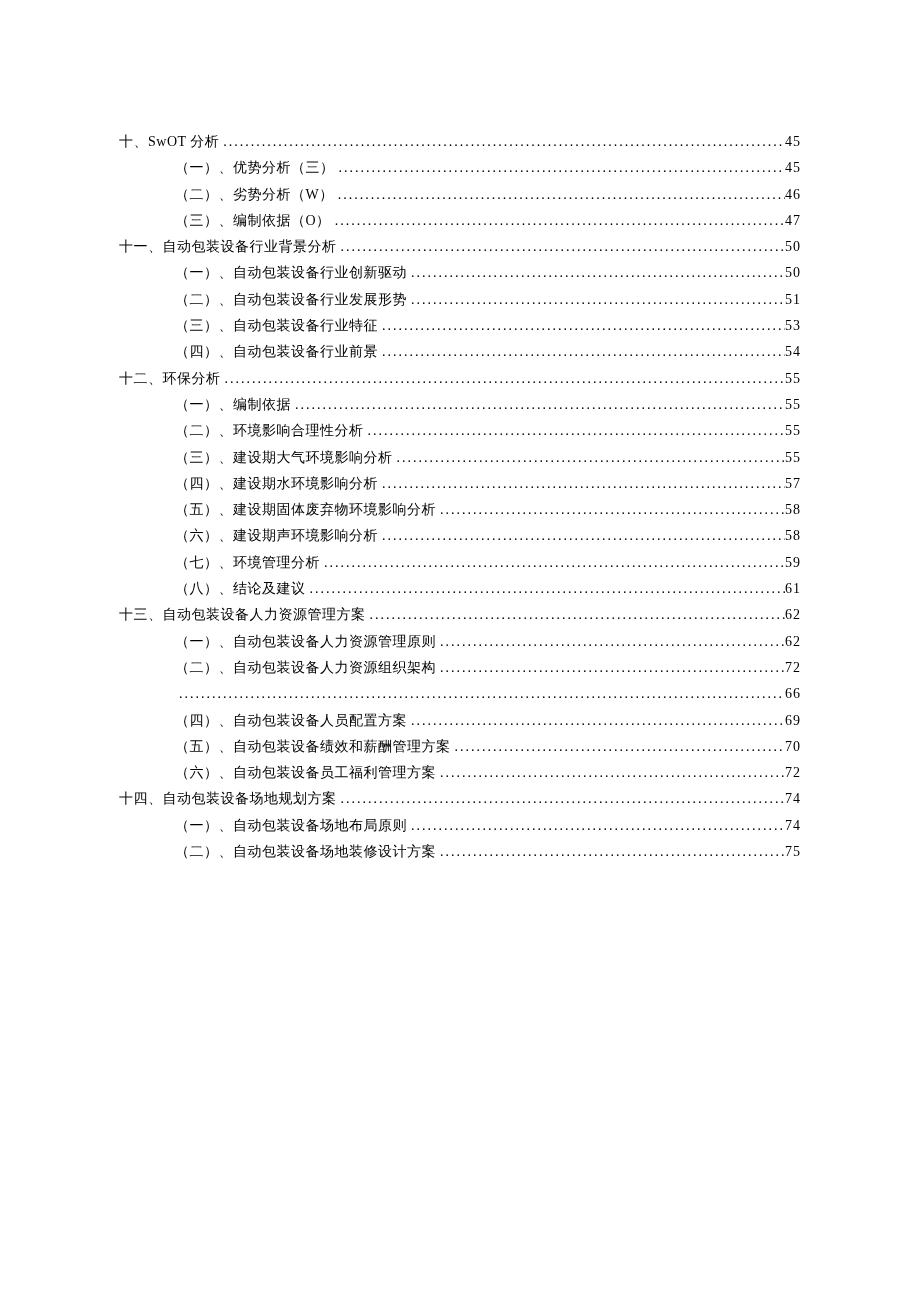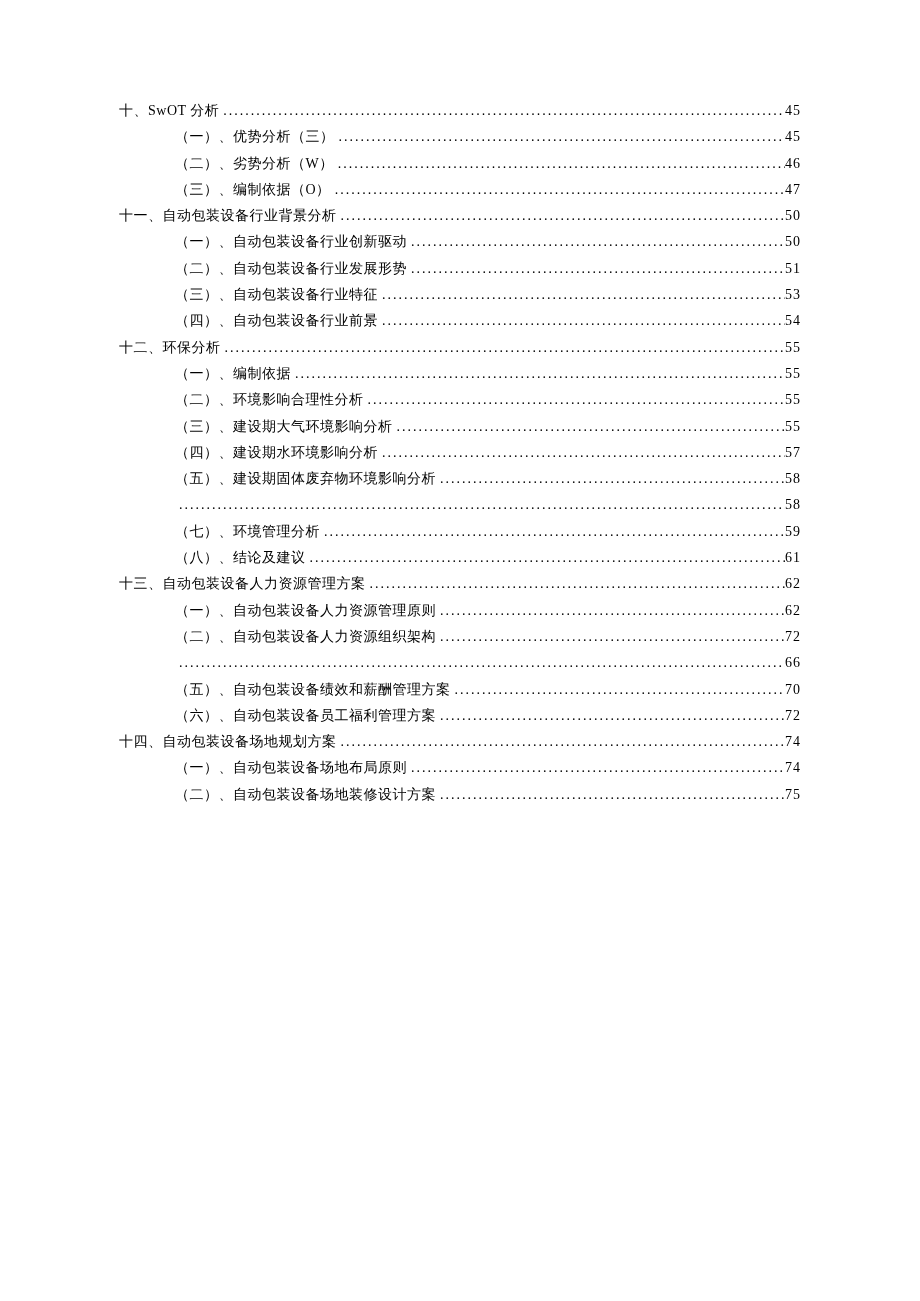--- a/index.html
+++ b/index.html
@@ -11,21 +11,21 @@
     width: 920px;
     height: 1301px;
     position: relative;
     font-family: "SimSun", "宋体", serif;
     font-size: 14px;
     color: #000;
   }
   .page {
     position: absolute;
     left: 119px;
-    top: 98px;
+    top: 129px;
     width: 682px;
   }
   .toc-row {
     display: flex;
     align-items: baseline;
     line-height: 26.3px;
     white-space: nowrap;
   }
   .toc-label {
     flex: 0 0 auto;
@@ -121,20 +121,21 @@
       <span class="toc-label">（四）、建设期水环境影响分析</span>
       <span class="toc-dots"></span>
       <span class="toc-page">57</span>
     </div>
     <div class="toc-row lvl1">
       <span class="toc-label">（五）、建设期固体废弃物环境影响分析</span>
       <span class="toc-dots"></span>
       <span class="toc-page">58</span>
     </div>
     <div class="toc-row lvl1">
+      <span class="toc-label">（六）、建设期声环境影响分析</span>
       <span class="toc-dots"></span>
       <span class="toc-page">58</span>
     </div>
     <div class="toc-row lvl1">
       <span class="toc-label">（七）、环境管理分析</span>
       <span class="toc-dots"></span>
       <span class="toc-page">59</span>
     </div>
     <div class="toc-row lvl1">
       <span class="toc-label">（八）、结论及建议</span>
@@ -154,20 +155,25 @@
     <div class="toc-row lvl1">
       <span class="toc-label">（二）、自动包装设备人力资源组织架构</span>
       <span class="toc-dots"></span>
       <span class="toc-page">72</span>
     </div>
     <div class="toc-row lvl1">
       <span class="toc-dots"></span>
       <span class="toc-page">66</span>
     </div>
     <div class="toc-row lvl1">
+      <span class="toc-label">（四）、自动包装设备人员配置方案</span>
+      <span class="toc-dots"></span>
+      <span class="toc-page">69</span>
+    </div>
+    <div class="toc-row lvl1">
       <span class="toc-label">（五）、自动包装设备绩效和薪酬管理方案</span>
       <span class="toc-dots"></span>
       <span class="toc-page">70</span>
     </div>
     <div class="toc-row lvl1">
       <span class="toc-label">（六）、自动包装设备员工福利管理方案</span>
       <span class="toc-dots"></span>
       <span class="toc-page">72</span>
     </div>
     <div class="toc-row lvl0">

